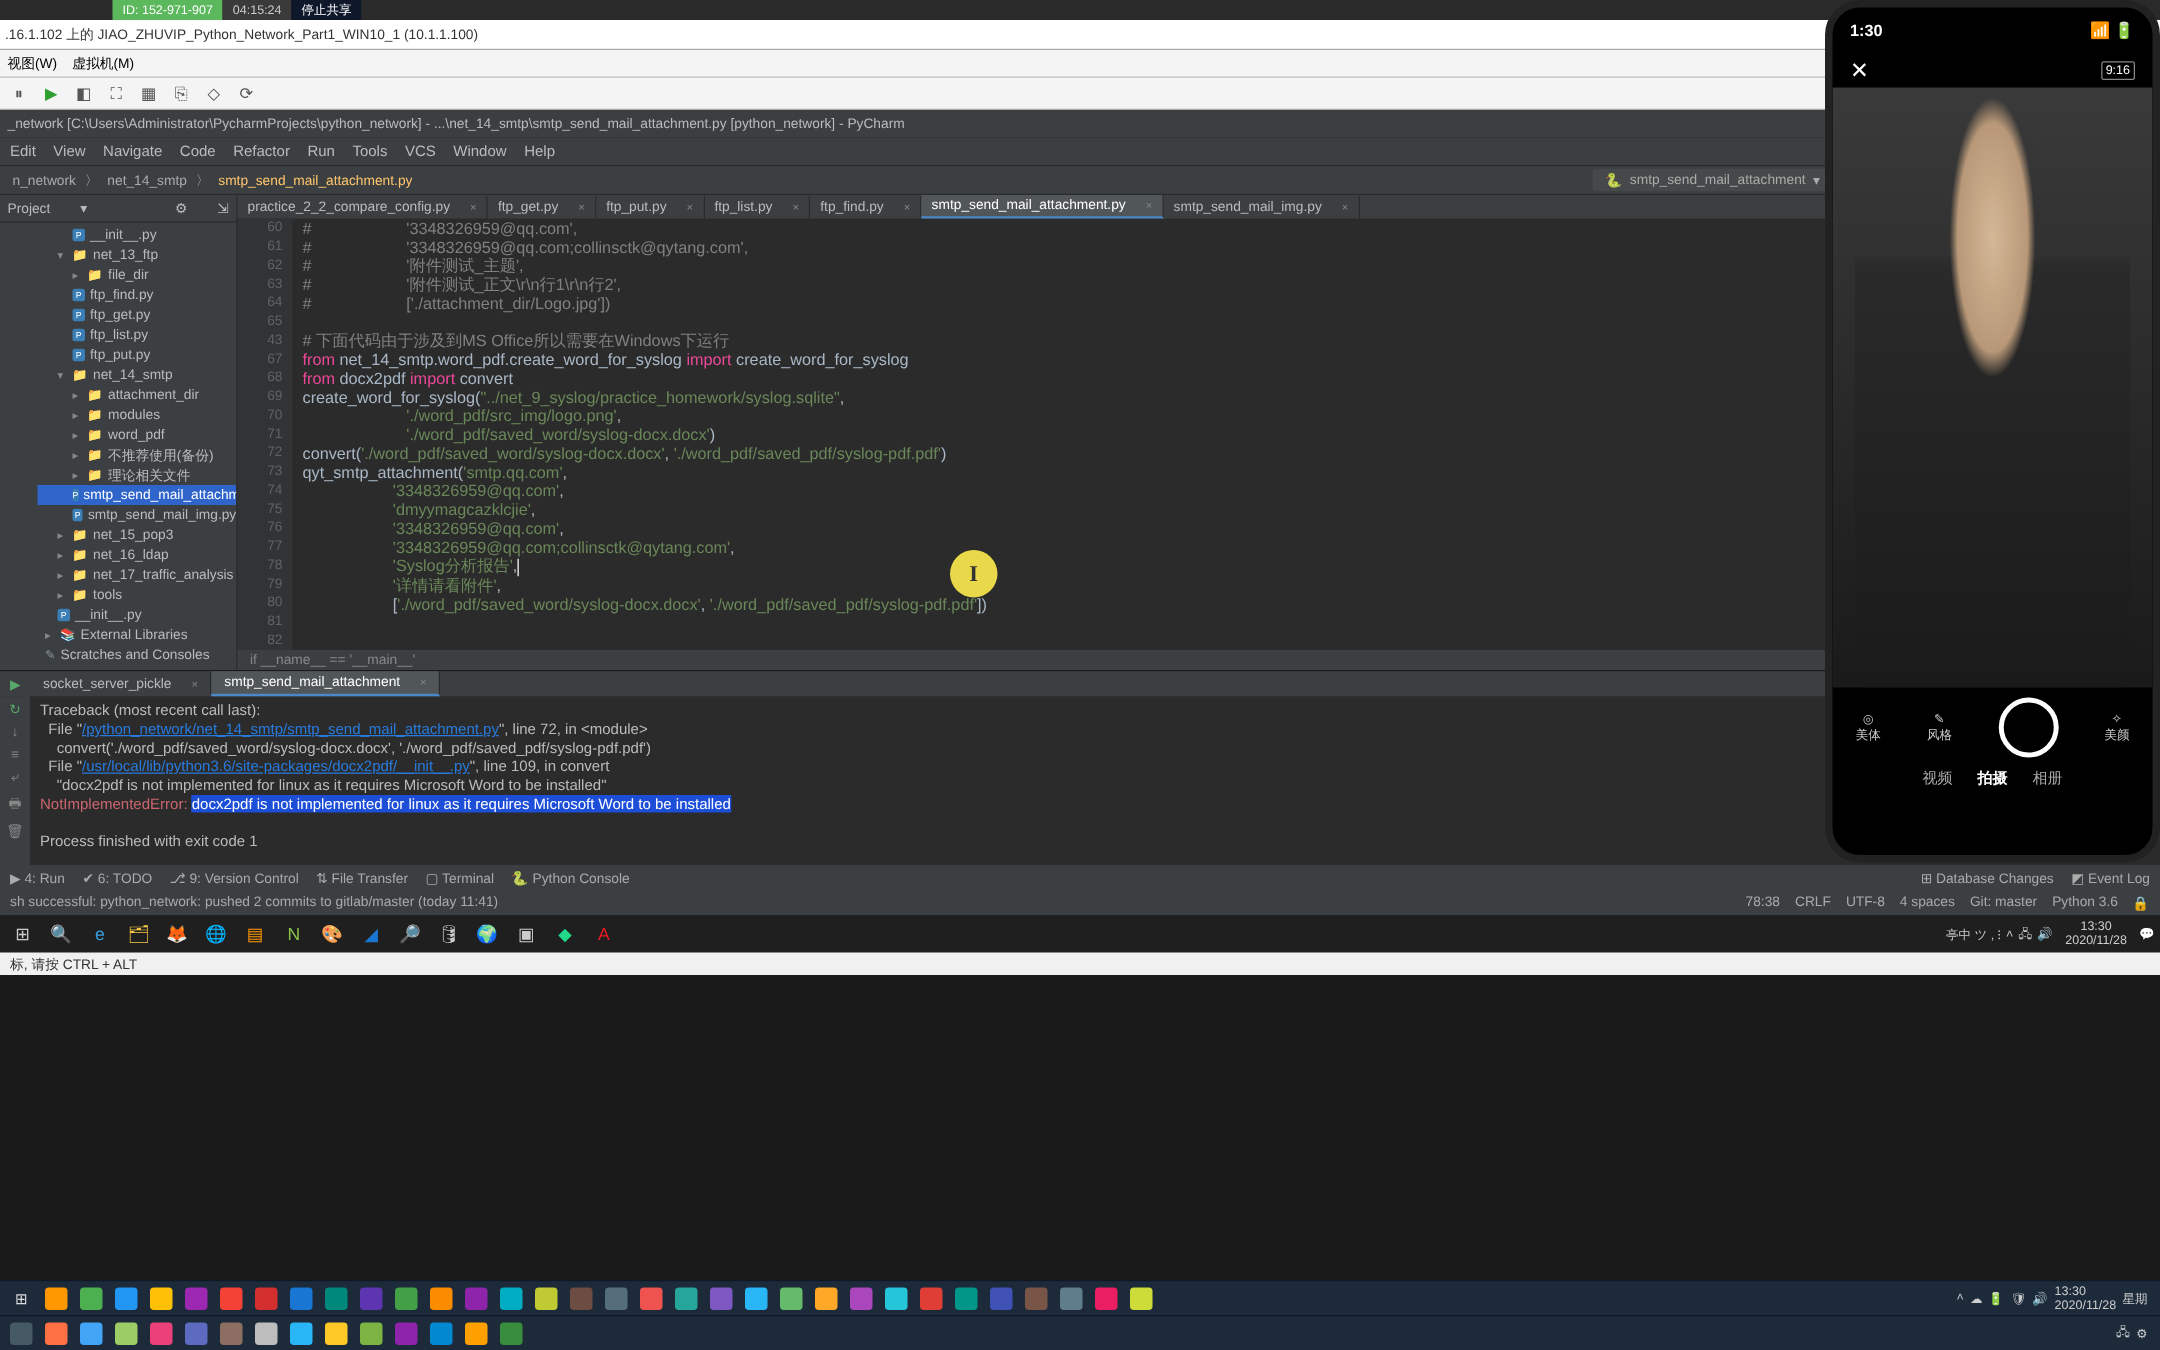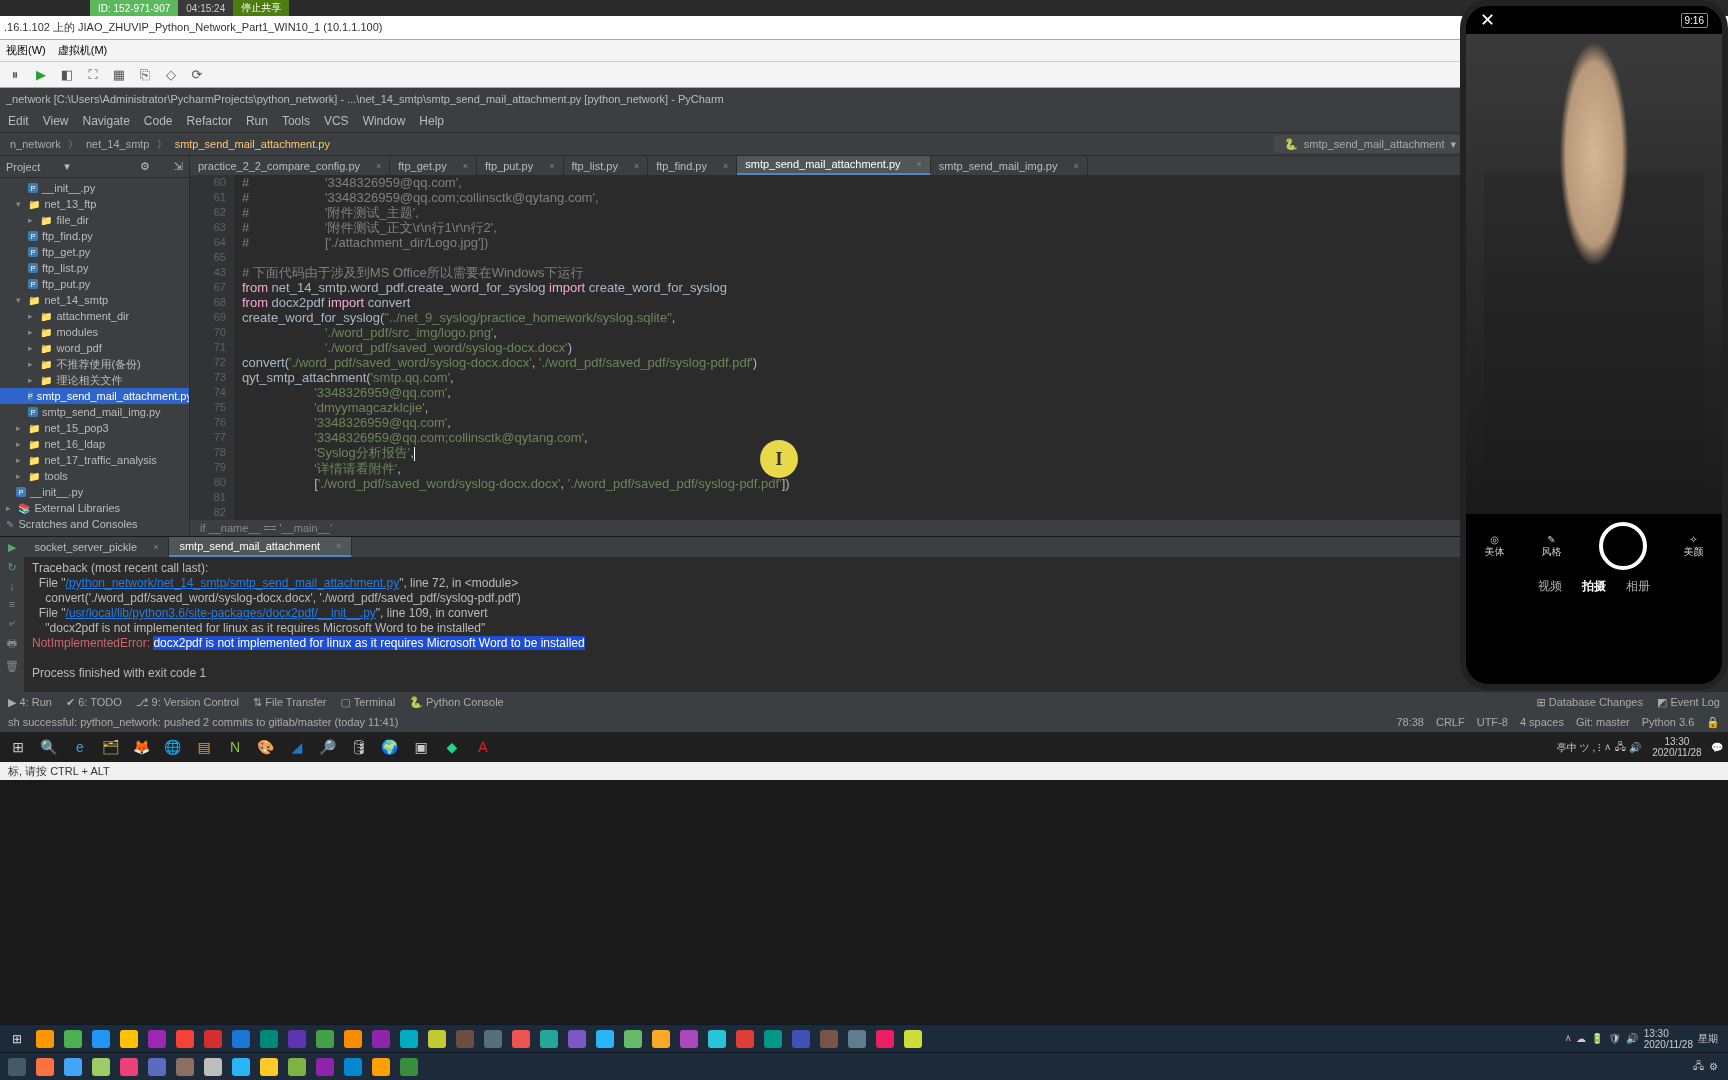--- a/index.html
+++ b/index.html
@@ -3,21 +3,21 @@
 <meta charset="utf-8">
 <style>
 * { margin: 0; padding: 0; box-sizing: border-box; font-family: "Segoe UI", Arial, sans-serif; }
 body { background: #1a1a1a; width: 1728px; height: 1080px; overflow: hidden; position: relative; }
 
 
 .remote-bar { height: 16px; background: #2a2a2a; display: flex; align-items: center; font-size: 10px; color: #ccc; }
 .remote-bar .seg { padding: 0 8px; height: 100%; display: flex; align-items: center; }
 .remote-bar .green { background: #5cb85c; color: #fff; }
 .remote-bar .time { background: #3a3a3a; }
-.remote-bar .red { background: #4d7c0f; color: #fff; }
+.remote-bar .red { background: #0f172a; color: #fff; }
 
 
 .vm-title { height: 24px; background: #fff; display: flex; align-items: center; justify-content: space-between; padding: 0 4px; font-size: 11px; color: #333; border-bottom: 1px solid #aaa; }
 .vm-title .wincontrols { display: flex; gap: 14px; padding-right: 8px; }
 .vm-title .wincontrols span { cursor: pointer; font-size: 12px; }
 
 
 .vm-menu { height: 22px; background: #f4f4f4; display: flex; align-items: center; font-size: 11px; padding: 0 6px; gap: 12px; border-bottom: 1px solid #ccc; }
 
 
@@ -44,39 +44,39 @@
 .green-play { color: #59a869; }
 .red-stop { color: #c75450; }
 
 
 .pc-main { display: flex; height: 380px; background: #2b2b2b; }
 
 
 .proj { width: 190px; background: #3c3f41; color: #bbb; font-size: 11px; overflow: hidden; border-right: 1px solid #2b2b2b; }
 .proj-head { height: 22px; display: flex; align-items: center; padding: 0 6px; background: #3c3f41; border-bottom: 1px solid #2b2b2b; gap: 24px; }
 .proj-head .gear { margin-left: auto; font-size: 11px; }
-.tree { padding: 2px 0; }
+.tree { padding: 2px 0; margin-left: 30px; }
 .tree .node { display: flex; align-items: center; height: 16px; padding-left: 6px; gap: 4px; white-space: nowrap; }
 .tree .node.d1 { padding-left: 16px; }
 .tree .node.d2 { padding-left: 28px; }
 .tree .node.sel { background: #2f65ca; color: #fff; }
 .tree .arrow { font-size: 9px; width: 8px; color: #888; }
 .tree .folder-icon { color: #87939a; font-size: 10px; }
 .tree .py-icon { width: 10px; height: 10px; background: #3b7eb5; border-radius: 2px; font-size: 7px; color: #fff; display: inline-flex; align-items: center; justify-content: center; }
 
 
 .editor { flex: 1; display: flex; flex-direction: column; position: relative; }
 .tabs { height: 22px; background: #3c3f41; display: flex; align-items: flex-end; font-size: 11px; overflow: hidden; }
 .tab { padding: 3px 8px; color: #bbb; display: flex; align-items: center; gap: 16px; border-right: 1px solid #2b2b2b; white-space: nowrap; }
 .tab.active { background: #515658; color: #fff; border-bottom: 2px solid #4a88c7; }
 .tab .x { font-size: 9px; color: #888; }
 .code-body { flex: 1; display: flex; background: #2b2b2b; font-family: "Consolas", monospace; font-size: 13px; position: relative; }
 .gutter { width: 44px; background: #313335; color: #606366; text-align: right; padding: 0 8px; line-height: 15px; font-size: 11px; }
 .code { flex: 1; color: #a9b7c6; line-height: 15px; white-space: pre; padding-left: 8px; overflow: hidden; }
-.code .kw { color: #f9a8d4; }
+.code .kw { color: #ec4899; }
 .code .str { color: #6a8759; }
 .code .cmt { color: #808080; }
 .code .caret { border-left: 1px solid #fff; display: inline-block; height: 14px; vertical-align: middle; }
 .highlight-circle { position: absolute; width: 38px; height: 38px; background: #e8d84a; border-radius: 50%; display: flex; align-items: center; justify-content: center; color: #333; font-family: serif; font-size: 18px; font-weight: bold; }
 
 .code-footer { height: 18px; background: #3c3f41; color: #888; font-size: 11px; padding: 0 10px; display: flex; align-items: center; }
 
 
 .right-strip { width: 20px; background: #3c3f41; color: #888; font-size: 10px; writing-mode: vertical-rl; text-align: center; padding: 6px 0; }
 
@@ -521,20 +521,24 @@
     </div>
     <span>💬</span>
   </div>
 </div>
 
 <div class="input-bar">
   <span>标, 请按 CTRL + ALT</span>
 </div>
 
 <div class="phone">
+  <div class="phone-status">
+    <span>1:30</span>
+    <span>📶 🔋</span>
+  </div>
   <div class="phone-top">
     <span class="phone-close">✕</span>
     <span class="phone-aspect">9:16</span>
   </div>
   <div class="phone-camera">
     <div class="phone-person"></div>
   </div>
   <div class="phone-bottom">
     <div class="phone-tools">
       <div class="ptool">◎<br><span>美体</span></div>

